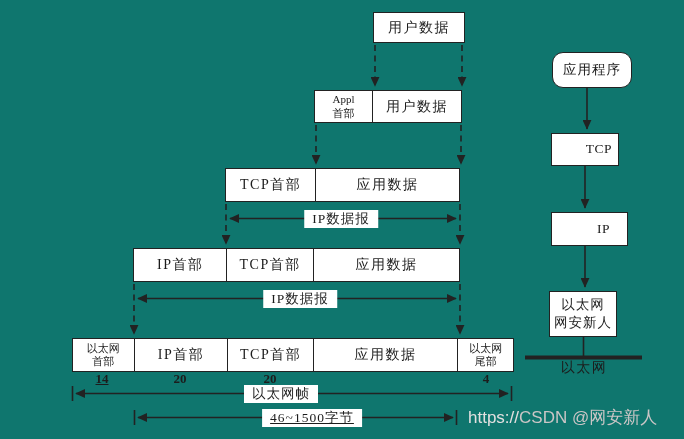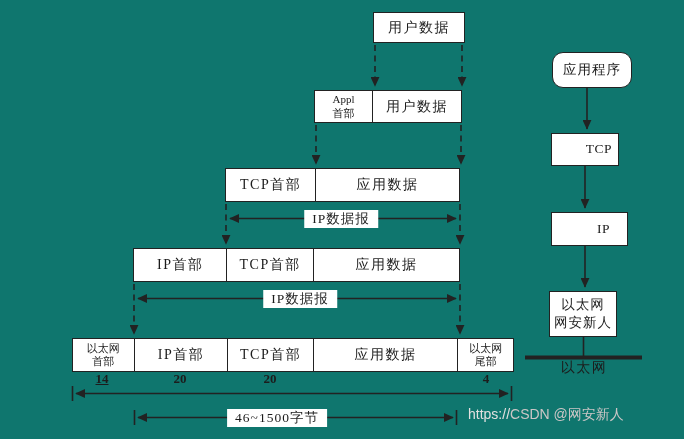--- a/index.html
+++ b/index.html
@@ -29,21 +29,21 @@
     position:absolute;display:flex;flex-direction:column;align-items:center;justify-content:center;
     border:1.7px solid #222;background:#fff;box-sizing:border-box;
     font-size:13.5px;text-align:center;line-height:1.35;letter-spacing:1px;
   }
   .sbox.bold{font-weight:normal;letter-spacing:0.5px;padding-left:28px;}
   .busLabel{
     position:absolute;transform:translateX(-50%);font-size:14px;letter-spacing:1.5px;
   }
   .wm{
     position:absolute;left:468px;top:406px;white-space:nowrap;
-    font-family:"Liberation Sans","DejaVu Sans",sans-serif;font-size:14px;
+    font-family:"Liberation Sans","DejaVu Sans",sans-serif;font-size:17px;
   }
   .wm .pre{color:#e3e0e0;}
   .wm .handle{color:#cbc6c6;}
 </style>
 </head>
 <body>
 
 <div class="canvas">
 
   <svg class="lines" width="684" height="439" viewBox="0 0 684 439">
@@ -120,21 +120,22 @@
     </div>
   </div>
 
   <span class="num" style="left:102px;top:371px;text-decoration:underline;">14</span>
   <span class="num" style="left:180px;top:371px;">20</span>
   <span class="num" style="left:270px;top:371px;">20</span>
   <span class="num" style="left:486px;top:371px;">4</span>
 
   <span class="anno" style="left:341px;top:210px;">IP数据报</span>
   <span class="anno" style="left:300px;top:290px;">IP数据报</span>
-  <span class="anno" style="left:277px;top:409px;">46~1500字节</span>
+  <span class="anno" style="left:281px;top:385px;">以太网帧</span>
+  <span class="anno" style="left:312px;top:409px;text-decoration:underline;">46~1500字节</span>
 
   <div class="sbox" style="left:552px;top:52px;width:80px;height:36px;border-radius:11px;">应用程序</div>
   <div class="sbox bold" style="left:551px;top:133px;width:68px;height:33px;">TCP</div>
   <div class="sbox bold" style="left:551px;top:212px;width:77px;height:34px;">IP</div>
   <div class="sbox" style="left:549px;top:291px;width:68px;height:46px;">
     <span>以太网</span>
     <span>网安新人</span>
   </div>
   <span class="busLabel" style="left:584px;top:359px;">以太网</span>
 

